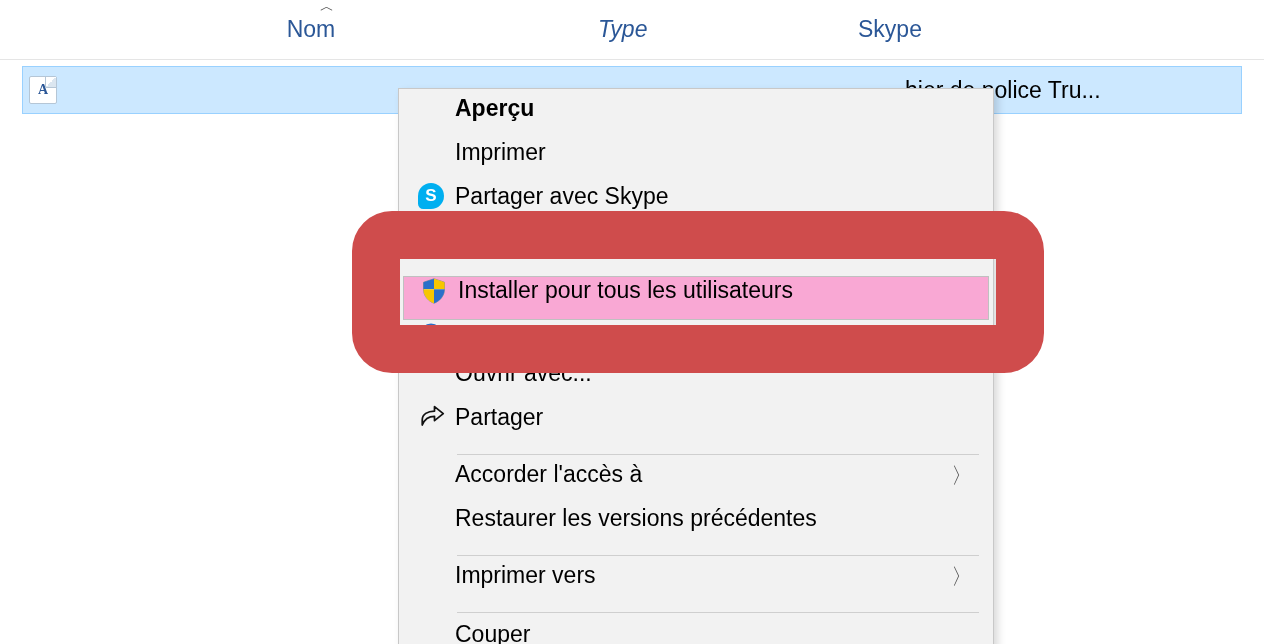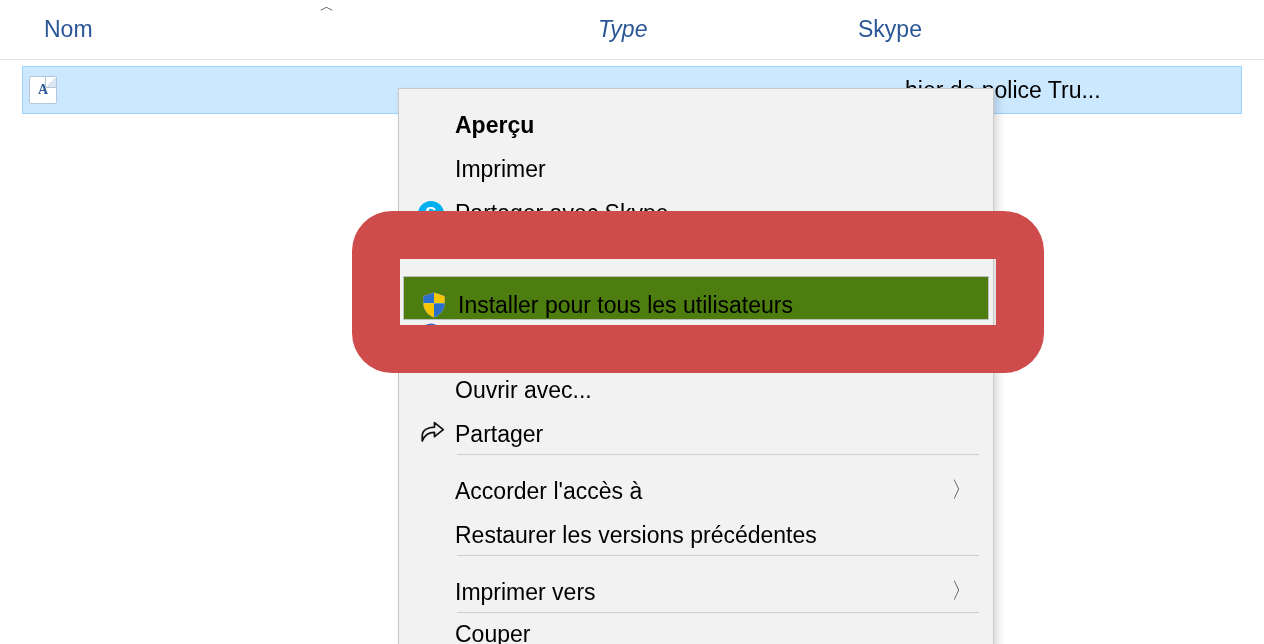--- a/index.html
+++ b/index.html
@@ -20,21 +20,21 @@
       align-items: center;
       position: relative;
     }
     .header-col {
       color: #2b5797;
       font-size: 23px;
       font-weight: 400;
       padding: 14px 10px;
       cursor: default;
     }
-    .col-name { width: 588px; padding-left: 44px; }
+    .col-name { width: 588px; padding-left: 44px; text-align: center; }
     .col-modified { width: 314px; }
     .col-type { width: 260px; font-style: italic; }
     .col-size { flex: 1; }
 
     .sort-indicator {
       position: absolute;
       left: 320px;
       top: -2px;
       color: #555;
       font-size: 14px;
@@ -87,21 +87,21 @@
       top: 88px;
       width: 596px;
       background: #f2f2f2;
       border: 1px solid #c8c8c8;
       box-shadow: 4px 4px 8px rgba(0,0,0,0.15);
       padding: 6px 2px 0 2px;
       z-index: 5;
     }
     .menu-item {
       display: flex;
-      align-items: flex-end;
+      align-items: flex-start;
       height: 44px;
       padding: 0 18px 0 6px;
       font-size: 23px;
       color: #000;
       cursor: default;
       position: relative;
     }
     .menu-item.bold { font-weight: 700; }
     .menu-item .icon-slot {
       width: 48px;
@@ -115,21 +115,21 @@
       font-size: 22px;
       color: #555;
     }
     .menu-sep {
       height: 1px;
       background: #cfcfcf;
       margin: 6px 12px 6px 56px;
     }
 
     .menu-item.highlighted {
-      background: #4d7c0f;
+      background: #f9a8d4;
       border: 1px solid #c0c0c0;
       margin: 0 2px;
     }
 
     
     .skype-icon {
       width: 26px; height: 26px;
       background: #00aff0;
       border-radius: 50% 50% 50% 20%;
       color: #fff;

